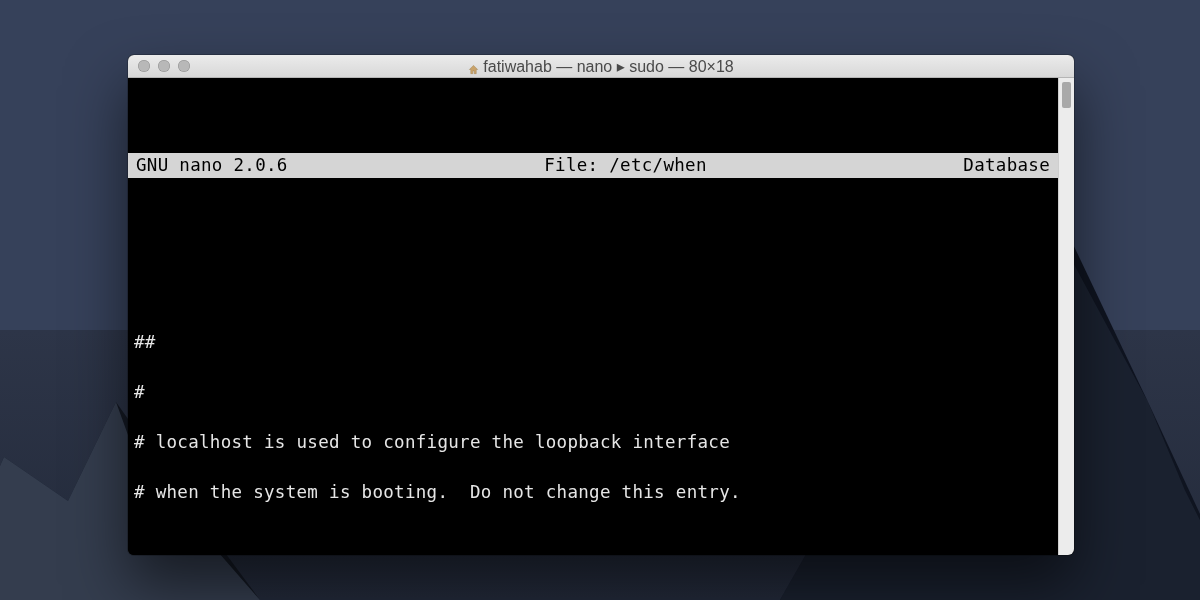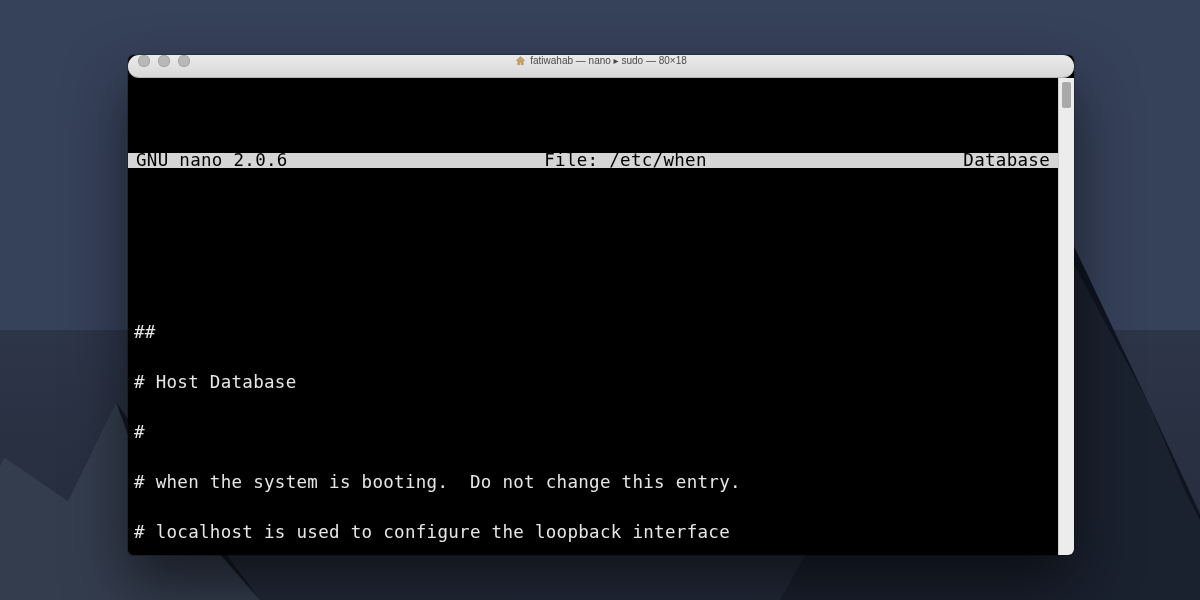--- a/index.html
+++ b/index.html
@@ -42,26 +42,25 @@
     box-shadow: 0 30px 60px rgba(0,0,0,.55), 0 0 0 1px rgba(0,0,0,.2);
     overflow: hidden;
     display: flex; flex-direction: column;
     background: #000;
   }
   .titlebar {
     height: 22px;
     background: linear-gradient(#ebebeb, #d8d8d8);
     border-bottom: 1px solid #b5b5b5;
     display: flex;
-    align-items: flex-start;
+    align-items: center;
     position: relative;
-    font-size: 10px;
+    font-size: 16px;
     color: #4a4a4a;
     flex: 0 0 auto;
-    border-radius: 11px;
   }
   .traffic {
     display: flex; gap: 8px;
     margin-left: 10px;
   }
   .traffic span {
     width: 12px; height: 12px; border-radius: 50%;
     background: #b8b8b8;
     box-shadow: inset 0 0 0 .5px rgba(0,0,0,.25);
   }
@@ -89,21 +88,21 @@
     color: #e6e6e6;
     letter-spacing: .3px;
     white-space: pre;
     overflow: hidden;
   }
   .row { height: 25px; }
   .statusbar {
     background: #d5d5d5;
     color: #000;
     display: flex;
-    height: 15px;
+    height: 25px;
     align-items: center;
     padding: 0 6px;
   }
   .statusbar .sp { flex: 1; }
   .statusbar .lbl { padding: 0 2px; }
   .content { padding: 2px 6px 0 6px; }
 
   .scrollbar {
     width: 15px;
     background: #ececec;
@@ -153,24 +152,23 @@
           <span class="lbl">GNU nano 2.0.6</span>
           <span class="sp"></span>
           <span class="lbl">File: /etc/when</span>
           <span class="sp"></span>
           <span class="lbl">Database</span>
         </div>
 
         <div class="content">
 <div class="row"></div>
 <div class="row">##</div>
-<div class="row"># Host Database</div>
 <div class="row">#</div>
+<div class="row"># localhost is used to configure the loopback interface</div>
 <div class="row"># when the system is booting.  Do not change this entry.</div>
-<div class="row"># localhost is used to configure the loopback interface</div>
 
 
 
 
 
 
 
 
 
         </div>

